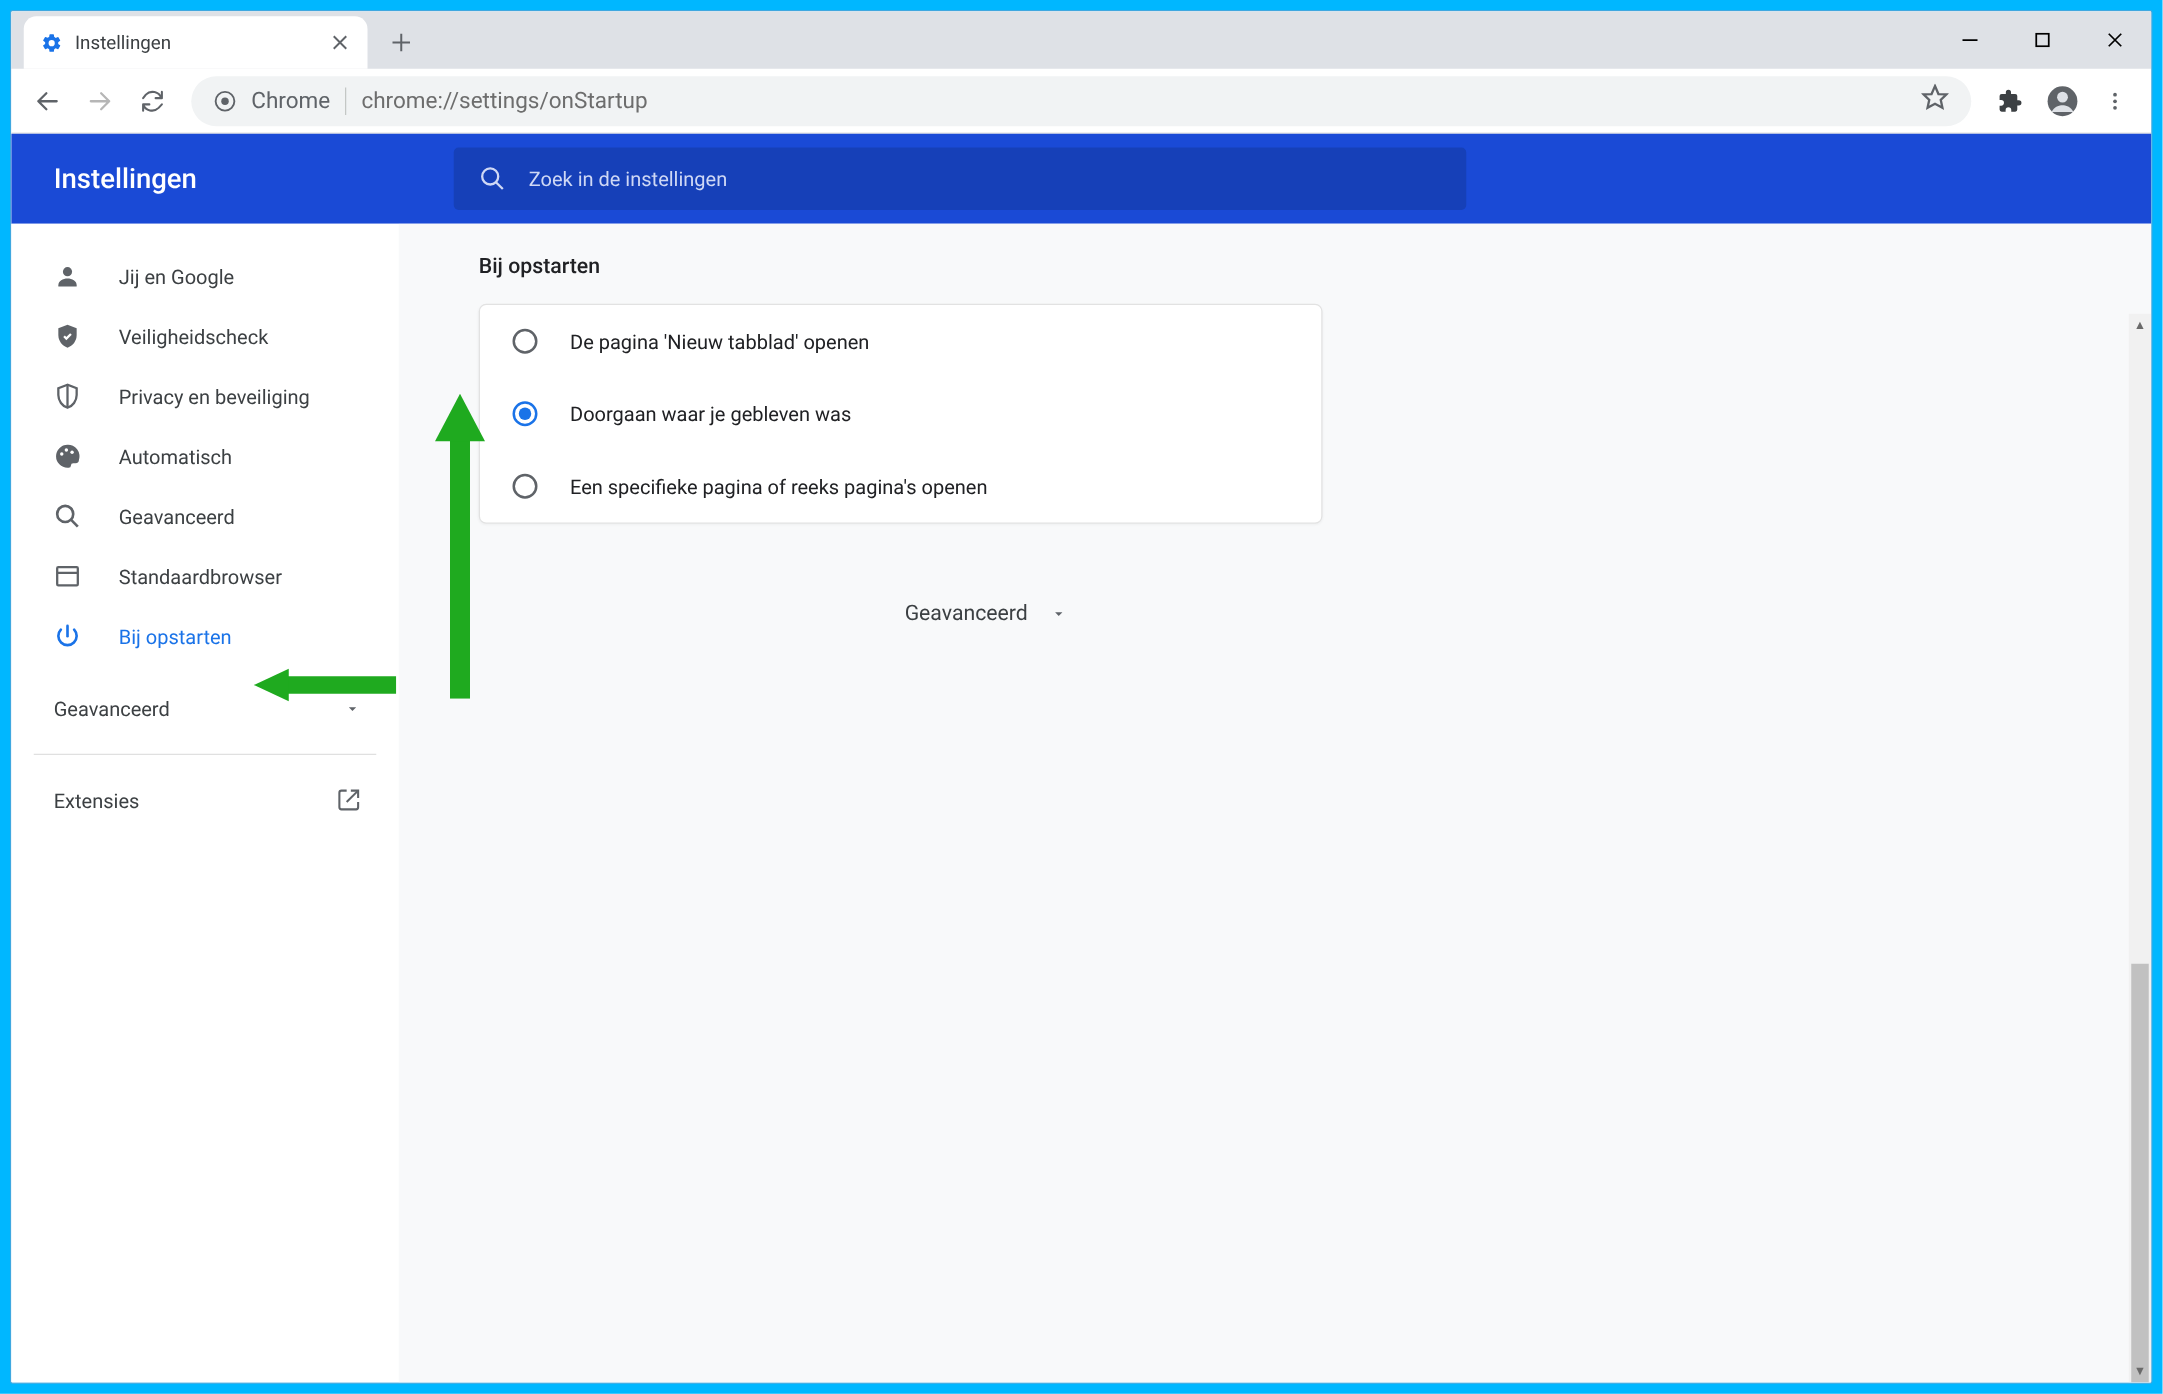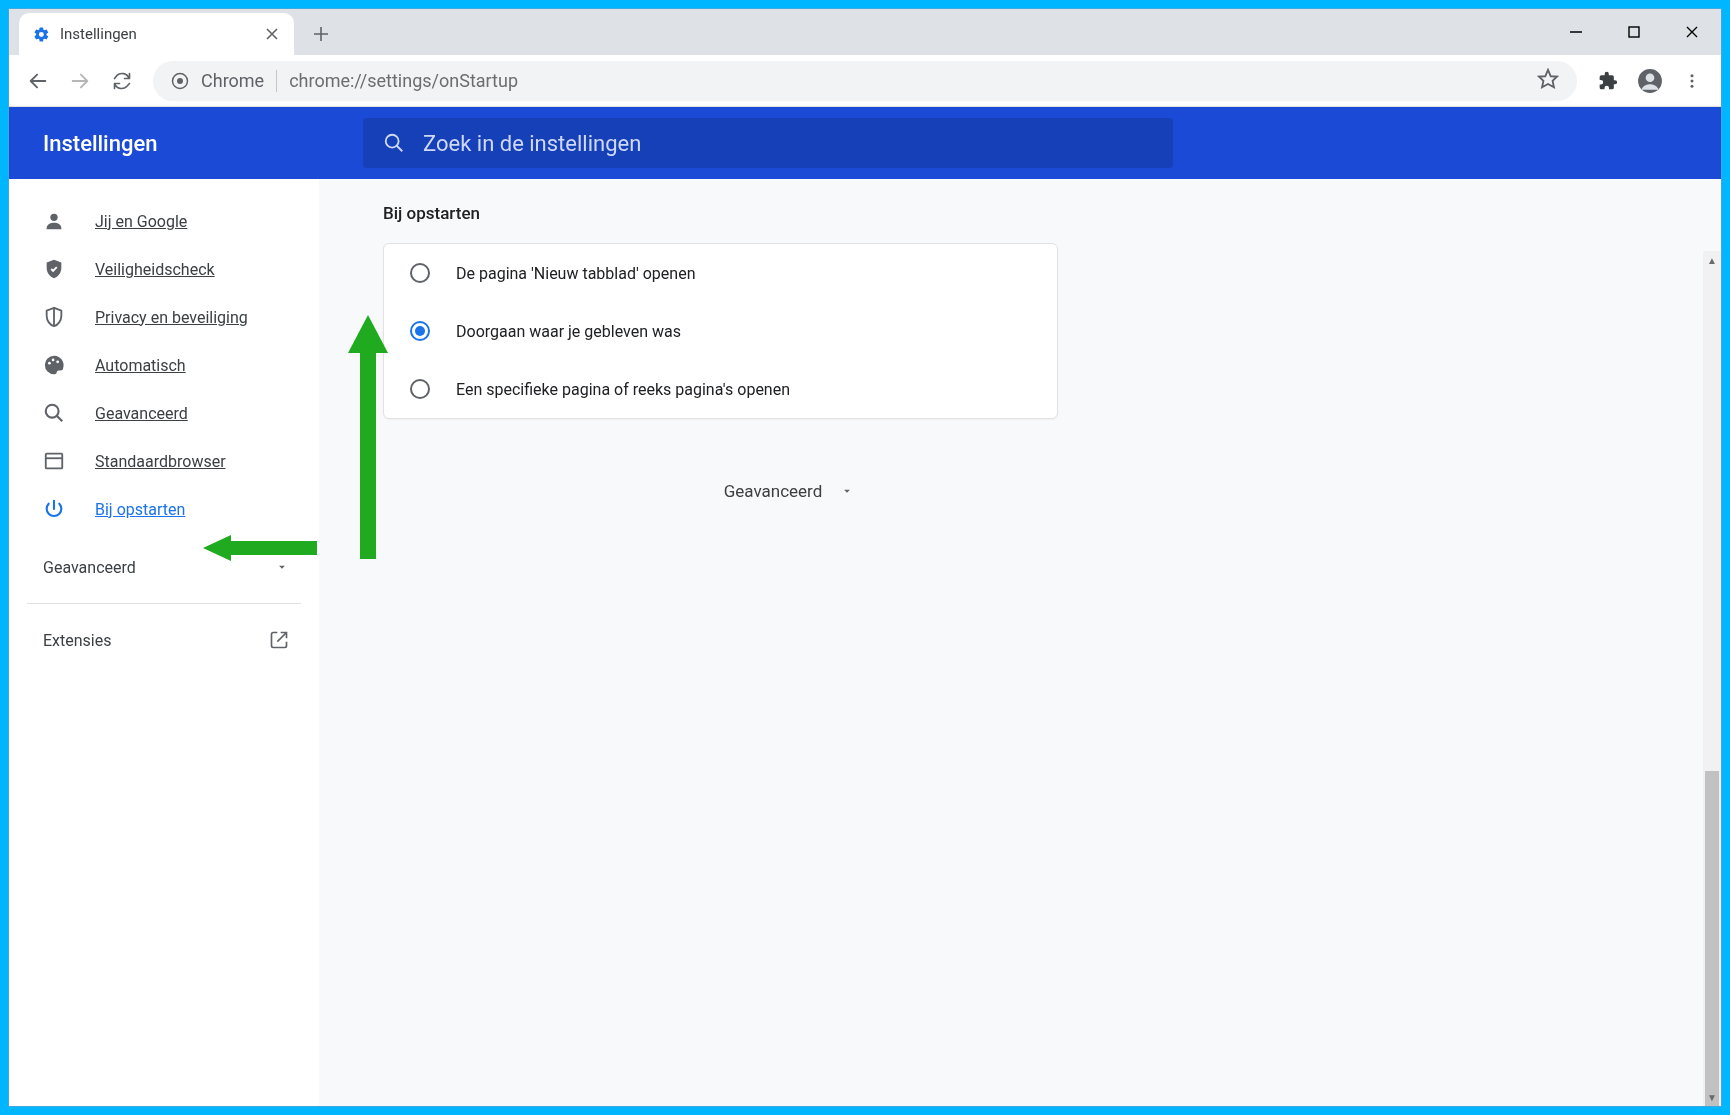--- a/index.html
+++ b/index.html
@@ -19,26 +19,26 @@
   .tb-btn.disabled{color:#b6b6b6;cursor:default;}
   .omnibox{flex:1;height:40px;background:#f1f3f4;border-radius:20px;display:flex;align-items:center;padding:0 18px;gap:12px;color:#202124;font-size:18px;margin:16px 8px;}
   .omnibox .chrome-lbl{color:#5f6368;font-size:18px;}
   .omnibox .sep{width:1px;height:22px;background:#c4c7c5;}
   .omnibox .url{color:#6d6d6d;}
   .omnibox .star{margin-left:auto;color:#5f6368;cursor:pointer;}
   
   .app-header{height:72px;background:#1a4ad6;display:flex;align-items:center;color:#fff;}
   .app-title{width:354px;padding-left:34px;font-size:22px;font-weight:500;}
   .searchbox{flex:0 0 810px;height:50px;background:#1640b8;border-radius:4px;display:flex;align-items:center;padding:0 20px;gap:18px;}
-  .searchbox input{flex:1;background:transparent;border:none;outline:none;color:#fff;font-size:22px;}
+  .searchbox input{flex:1;background:transparent;border:none;outline:none;color:#fff;font-size:16px;}
   .searchbox input::placeholder{color:#cfd8f5;}
   
   .body{flex:1;display:flex;background:#fff;position:relative;overflow:hidden;}
   .sidebar{width:310px;padding-top:18px;border-right:none;}
-  .side-item{height:48px;display:flex;align-items:center;padding-left:34px;gap:30px;color:#3c4043;font-size:16px;cursor:pointer;text-decoration:underline;}
+  .side-item{height:48px;display:flex;align-items:center;padding-left:34px;gap:30px;color:#3c4043;font-size:16px;cursor:pointer;}
   .side-item.active{color:#1a73e8;}
   .side-item.active svg{stroke:#1a73e8;fill:none;}
   .side-sub{height:48px;display:flex;align-items:center;justify-content:space-between;padding:0 30px 0 34px;color:#3c4043;font-size:16px;cursor:pointer;}
   .side-divider{height:1px;background:#e0e0e0;margin:12px 18px;}
   .content{flex:1;background:#f8f9fa;position:relative;padding:24px 0 0 64px;}
   .content h2{font-size:17px;font-weight:500;color:#202124;margin-bottom:20px;}
   .card{width:675px;background:#fff;border:1px solid #e2e2e2;border-radius:6px;box-shadow:0 1px 2px rgba(0,0,0,.04);}
   .opt{height:58px;display:flex;align-items:center;padding:0 26px;gap:26px;font-size:16px;color:#202124;cursor:pointer;}
   .radio{width:20px;height:20px;border-radius:50%;border:2px solid #5f6368;flex-shrink:0;position:relative;}
   .radio.checked{border-color:#1a73e8;}

